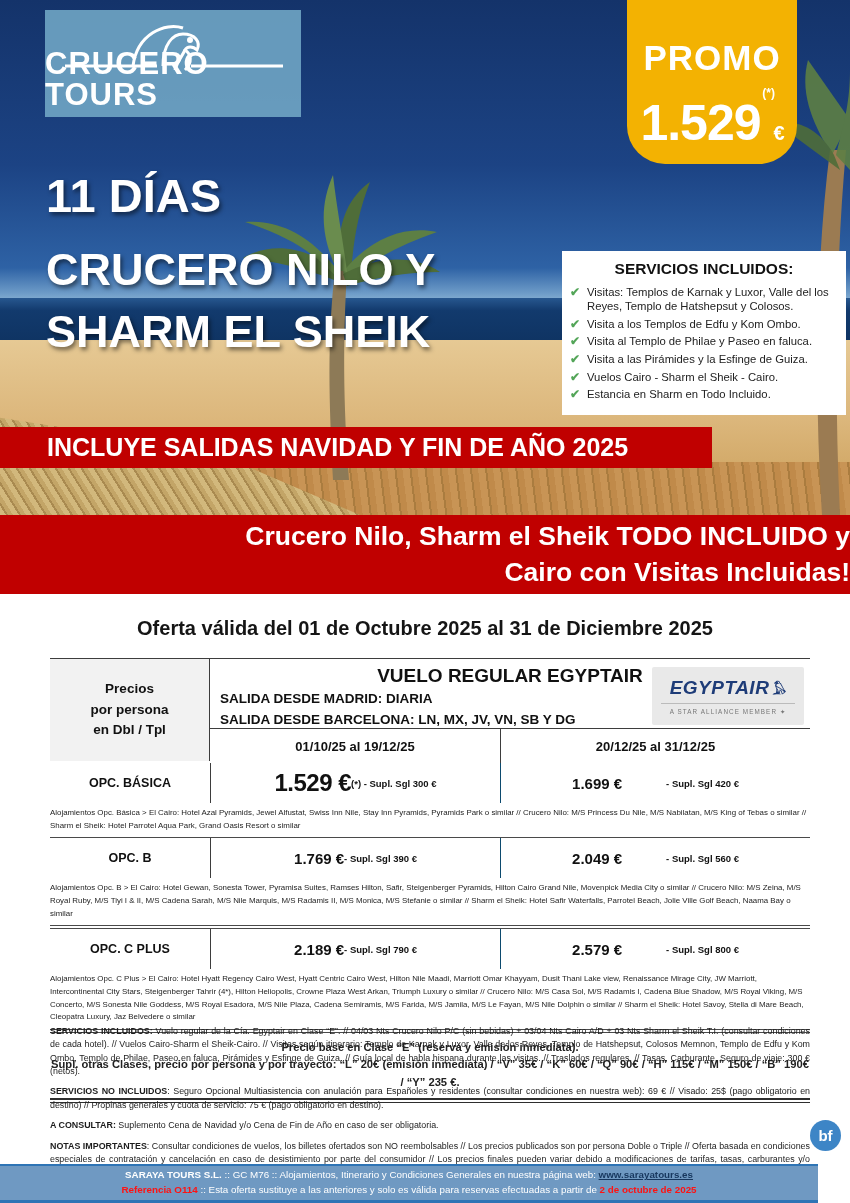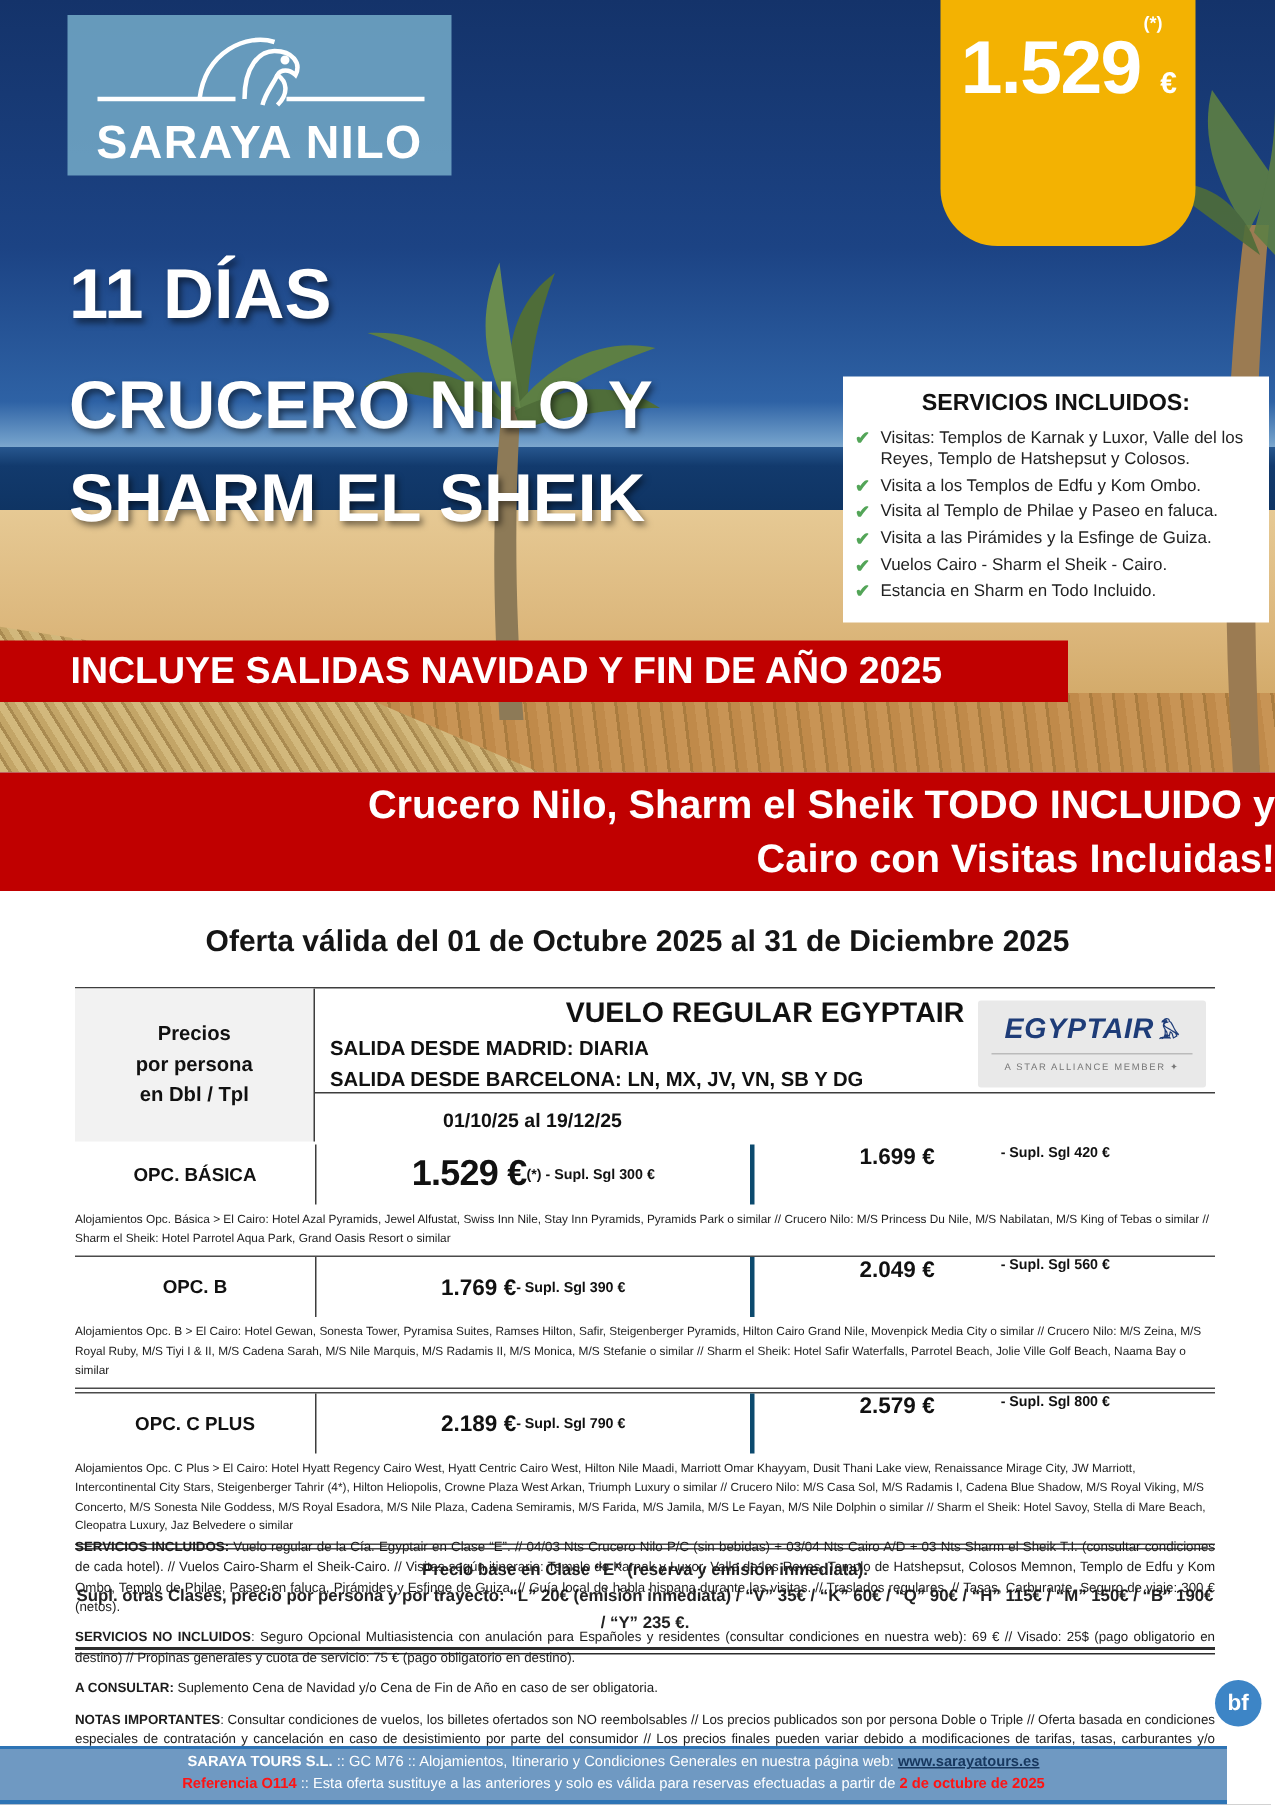--- a/index.html
+++ b/index.html
@@ -71,22 +71,22 @@
   .t-date + .t-date { width:310px; border-left:1px solid #3d3d3d; }
   .egyptair { position:absolute; right:6px; top:8px; width:152px; height:58px; background:#e9e9e9;
           display:flex; flex-direction:column; align-items:center; justify-content:center; border-radius:2px; }
   .egy-brand { font-style:italic; font-weight:bold; font-size:19px; color:#1e3c78; letter-spacing:.5px; line-height:1; }
   .egy-wing { color:#1e3c78; font-size:13px; margin-left:2px; }
   .egy-sub { font-size:6.3px; color:#777; letter-spacing:1.1px; margin-top:6px; border-top:1px solid #bbb; padding-top:4px; width:88%; text-align:center; }
   .p-row { display:flex; min-height:40px; align-items:center; }
   .p-row .rl { width:160px; text-align:center; font-weight:bold; font-size:12.5px; }
   .p-row .rc1 { width:290px; text-align:center; border-left:1px solid #3d3d3d; align-self:stretch;
           display:flex; align-items:center; justify-content:center; }
-  .p-row .rc2 { width:310px; text-align:center; border-left:3px solid #0c4a6e; align-self:stretch;
-          display:flex; align-items:flex-start; justify-content:center;gap:44px; }
+  .p-row .rc2 { width:310px; text-align:center; border-left:1px solid #0c4a6e; align-self:stretch;
+          display:flex; align-items:center; justify-content:center;gap:44px; }
   .big-price { font-weight:bold; font-size:24px; letter-spacing:-0.5px; }
   .mid-price { font-weight:bold; font-size:15px; }
   .price-note { font-weight:bold; font-size:9.5px; }
   .hotels { font-size:7.9px; color:#1c1c1c; line-height:1.6; padding:4px 0 5px 0; text-align:left; }
   .hr1 { border-top:1.5px solid #4a4a4a; }
   .hr2 { height:4px; border-top:1.8px solid #4a4a4a; border-bottom:1.2px solid #4a4a4a; }
   .base-class { text-align:center; font-size:11.2px; font-weight:bold; color:#222; line-height:1.55; margin-top:6px; }
   .thick { height:5px; border-top:2.2px solid #2e2e2e; border-bottom:1.2px solid #2e2e2e; margin-top:7px; }
 
   
@@ -142,24 +142,25 @@
       <svg class="logo-bird" viewBox="0 0 256 68">
         <g stroke="#fff" stroke-width="3" fill="none">
           <path d="M88 52 C92 20 120 8 138 14"></path>
           <path d="M118 52 C118 30 128 20 138 20 C150 20 156 28 152 36 C148 32 142 32 140 36 C146 40 148 48 140 56"></path>
           <circle cx="145" cy="26" r="1.5" fill="#fff"></circle>
           <path d="M140 36 C136 44 132 48 130 56"></path>
           <line x1="20" y1="52" x2="112" y2="52"></line>
           <line x1="146" y1="52" x2="238" y2="52"></line>
         </g>
       </svg>
-      <div class="logo-title">SARAYA NILO</div>
+      <div class="logo-title">CRUCERO TOURS</div>
     </div>
 
     <div class="promo">
+      <div class="promo-label">PROMO</div>
       <div class="promo-ast">(*)</div>
       <div class="promo-price"><span>1.529</span> <span class="promo-cur">€</span></div>
     </div>
 
     <div class="hero-title">
       <div class="l1">11 DÍAS</div>
       <div class="l2">CRUCERO NILO Y</div>
       <div class="l3">SHARM EL SHEIK</div>
     </div>
 
@@ -193,20 +194,21 @@
       <div class="t-head-right">
         <div class="t-flight-title">VUELO REGULAR EGYPTAIR</div>
         <div class="t-salida">SALIDA DESDE MADRID: DIARIA</div>
         <div class="t-salida">SALIDA DESDE BARCELONA: LN, MX, JV, VN, SB Y DG</div>
         <div class="egyptair">
           <div class="egy-brand"><span>EGYPTAIR</span><span class="egy-wing">𓅃</span></div>
           <div class="egy-sub">A STAR ALLIANCE MEMBER ✦</div>
         </div>
         <div class="t-dates">
           <div class="t-date">01/10/25 al 19/12/25</div>
+          <div class="t-date">20/12/25 al  31/12/25</div>
         </div>
       </div>
     </div>
 
     <div class="p-row">
       <div class="rl">OPC. BÁSICA</div>
       <div class="rc1">
           <span class="big-price">1.529 €</span>
           <span class="price-note"> (*) - Supl. Sgl 300 €</span>
         </div>

